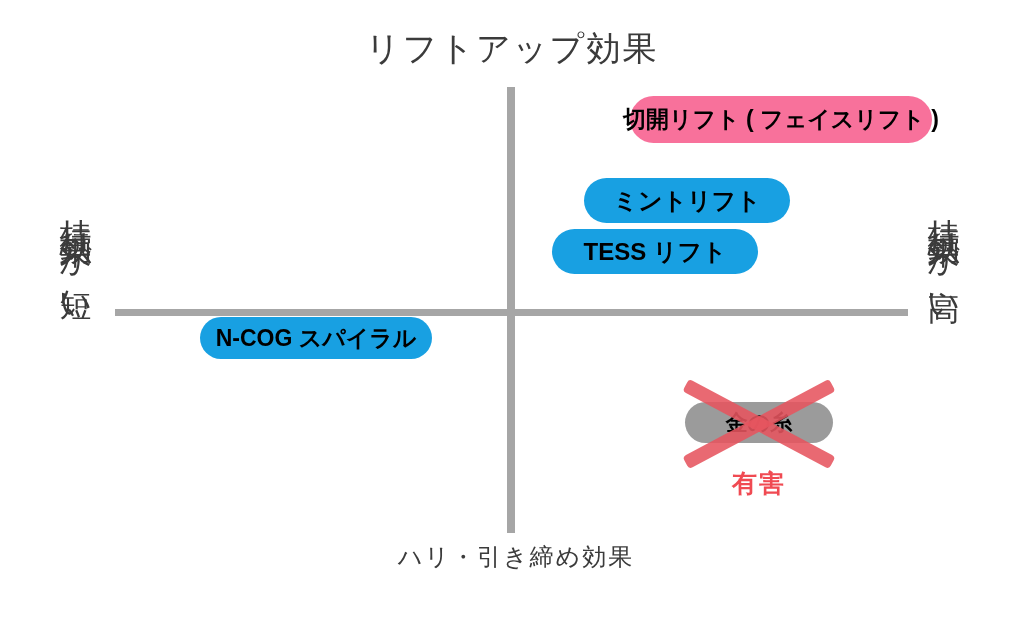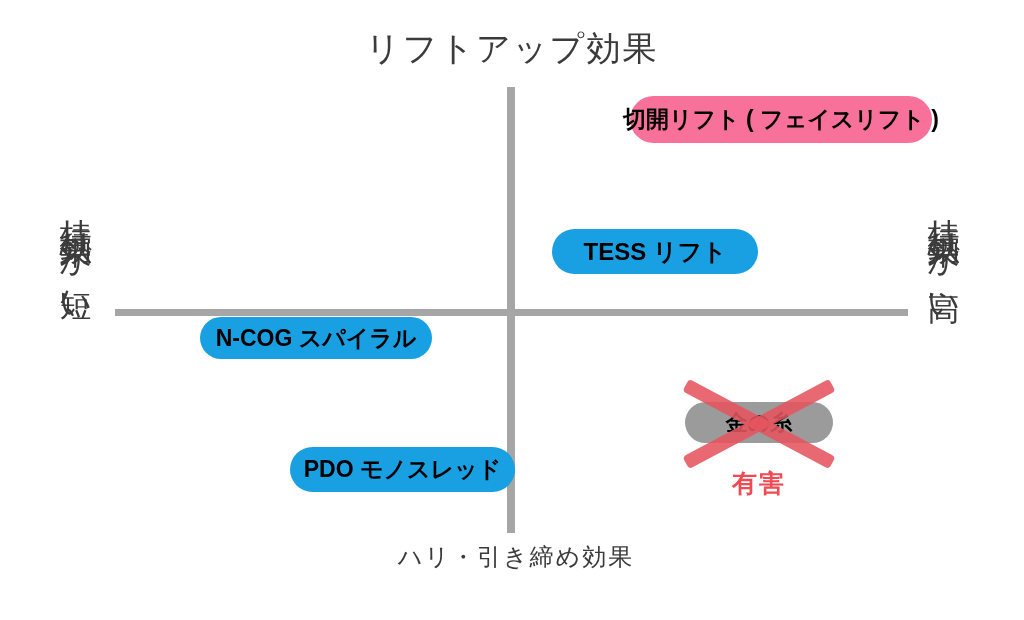--- a/index.html
+++ b/index.html
@@ -90,22 +90,22 @@
 
   <div class="axis-line axis-v" style="background-color: rgb(166, 166, 166);"></div>
   <div class="axis-line axis-h" style="background-color: rgb(166, 166, 166);"></div>
 
   <div class="axis-label axis-top" style="color: rgb(59, 59, 59);">リフトアップ効果</div>
   <div class="axis-label axis-bottom" style="color: rgb(59, 59, 59);">ハリ・引き締め効果</div>
   <div class="axis-label axis-side axis-left" style="color: rgb(59, 59, 59);">持続効果が短い</div>
   <div class="axis-label axis-side axis-right" style="color: rgb(59, 59, 59);">持続効果が高い</div>
 
   <div class="pill pill-incision" style="background-color: rgb(248, 113, 155);">切開リフト ( フェイスリフト )</div>
+  <div class="pill pill-mint" style="background-color: rgb(24, 160, 226);">ミントリフト</div>
   <div class="pill pill-ncog" style="background-color: rgb(24, 160, 226);">N-COG スパイラル</div>
   <div class="pill pill-tess" style="background-color: rgb(24, 160, 226);">TESS リフト</div>
-  <div class="pill pill-pdo" style="background-color: rgb(24, 160, 226);">PDO モノスレッド</div>
 
   <div class="pill pill-gold" style="background-color: rgb(155, 155, 155);">金の糸</div>
   <div class="harmful" style="color: rgb(240, 74, 82);">有害</div>
   <div class="xmark xmark-1" style="background-color: rgb(230, 84, 95);"></div>
   <div class="xmark xmark-2" style="background-color: rgb(230, 84, 95);"></div>
 
 </div>
 
 </body></html>

